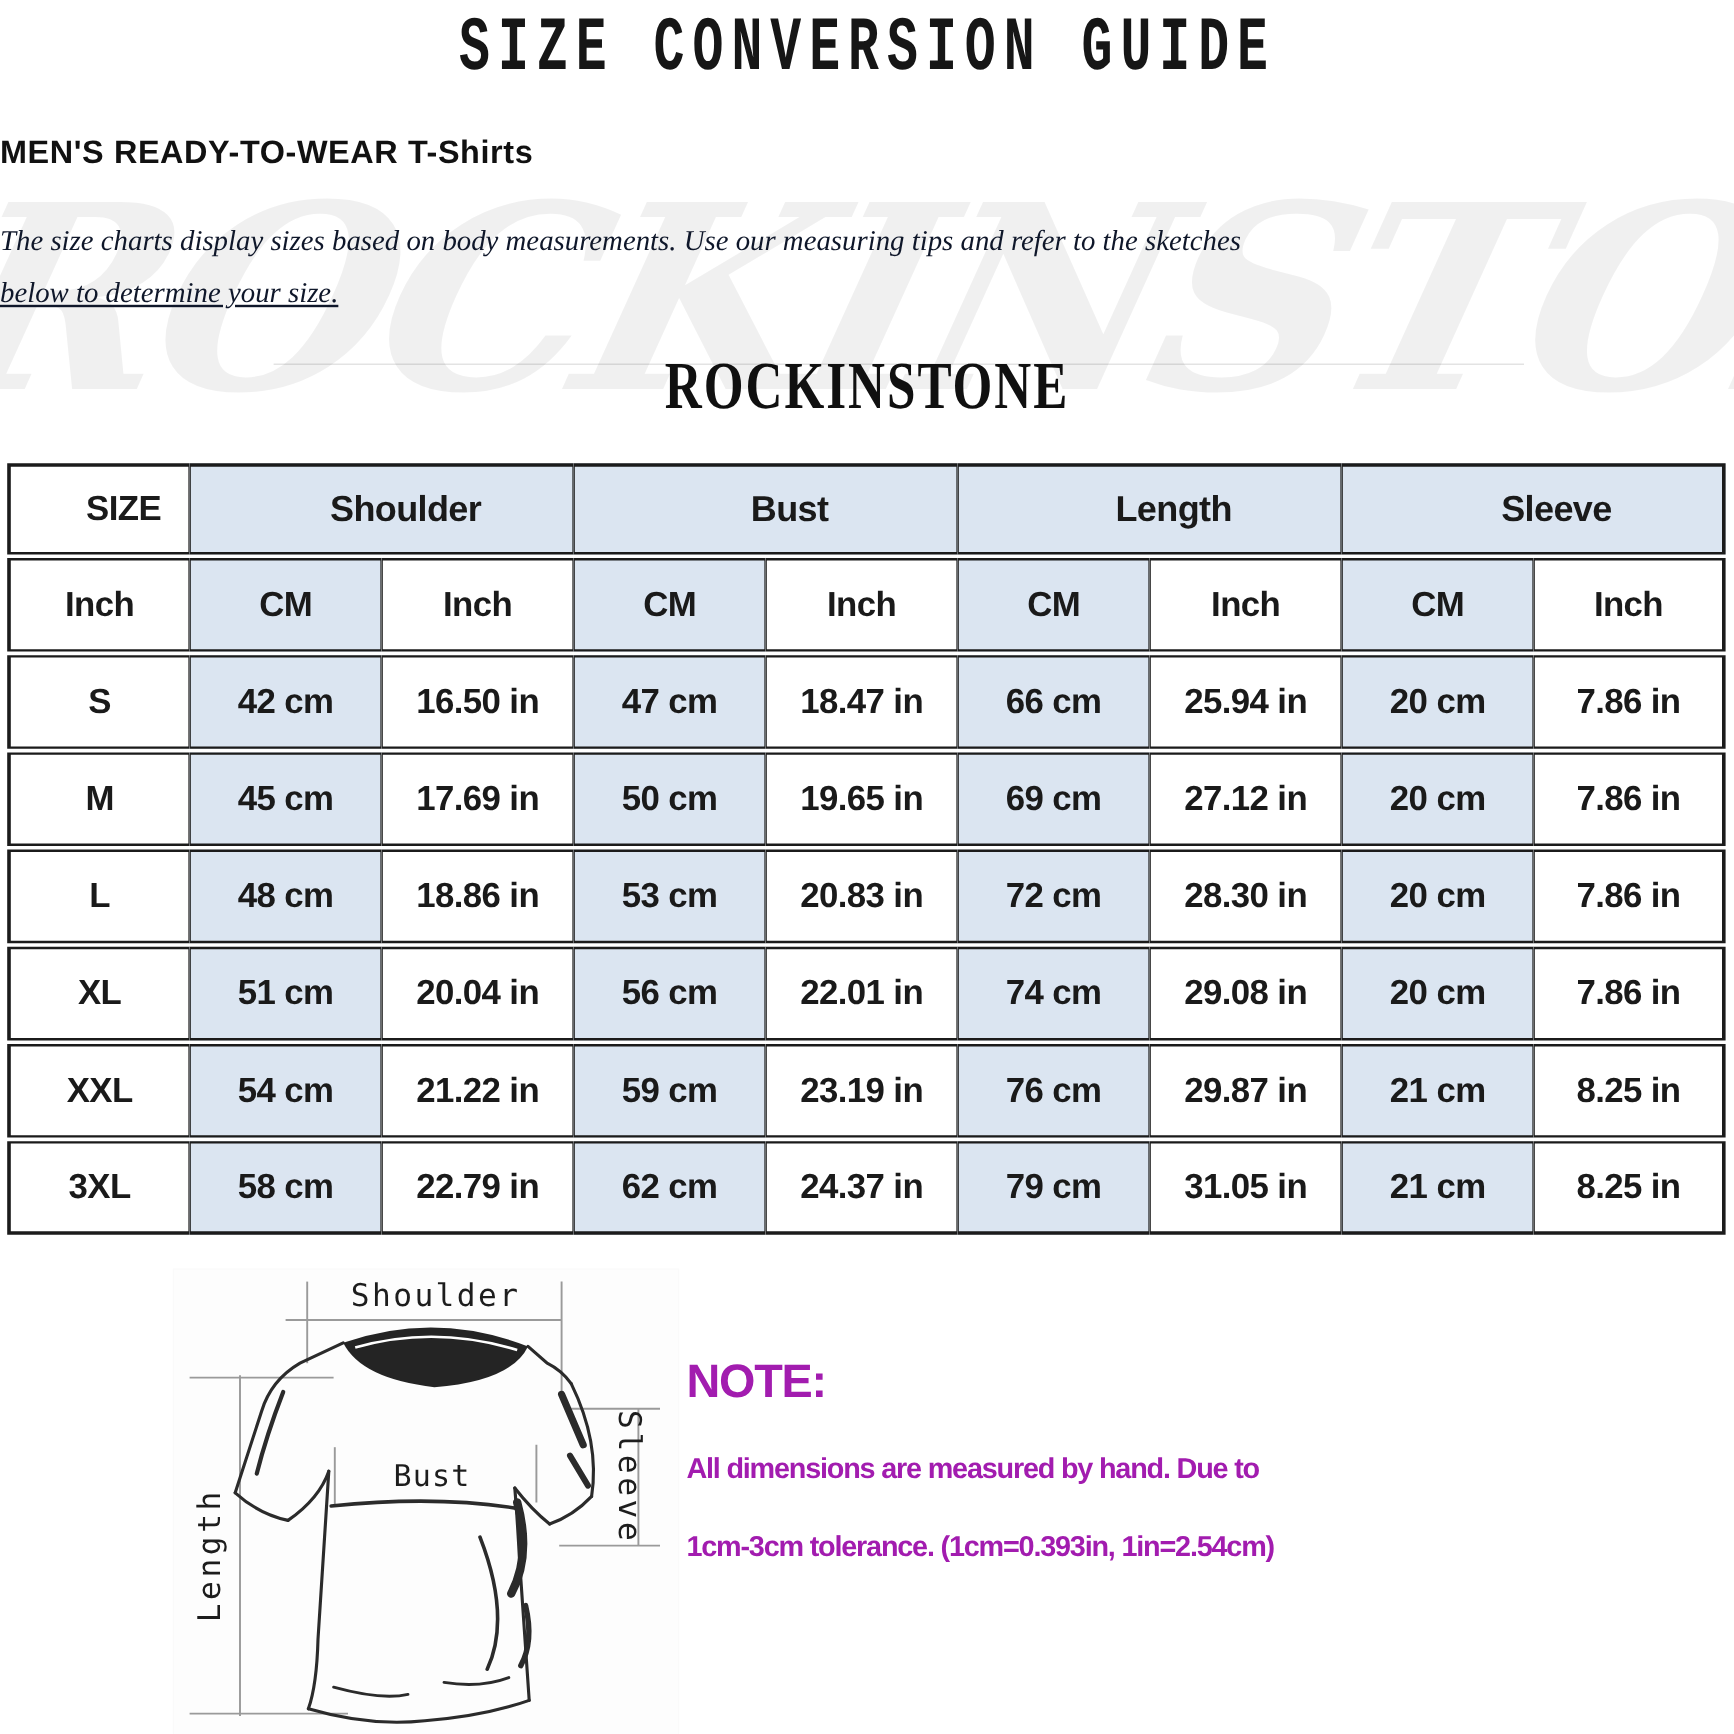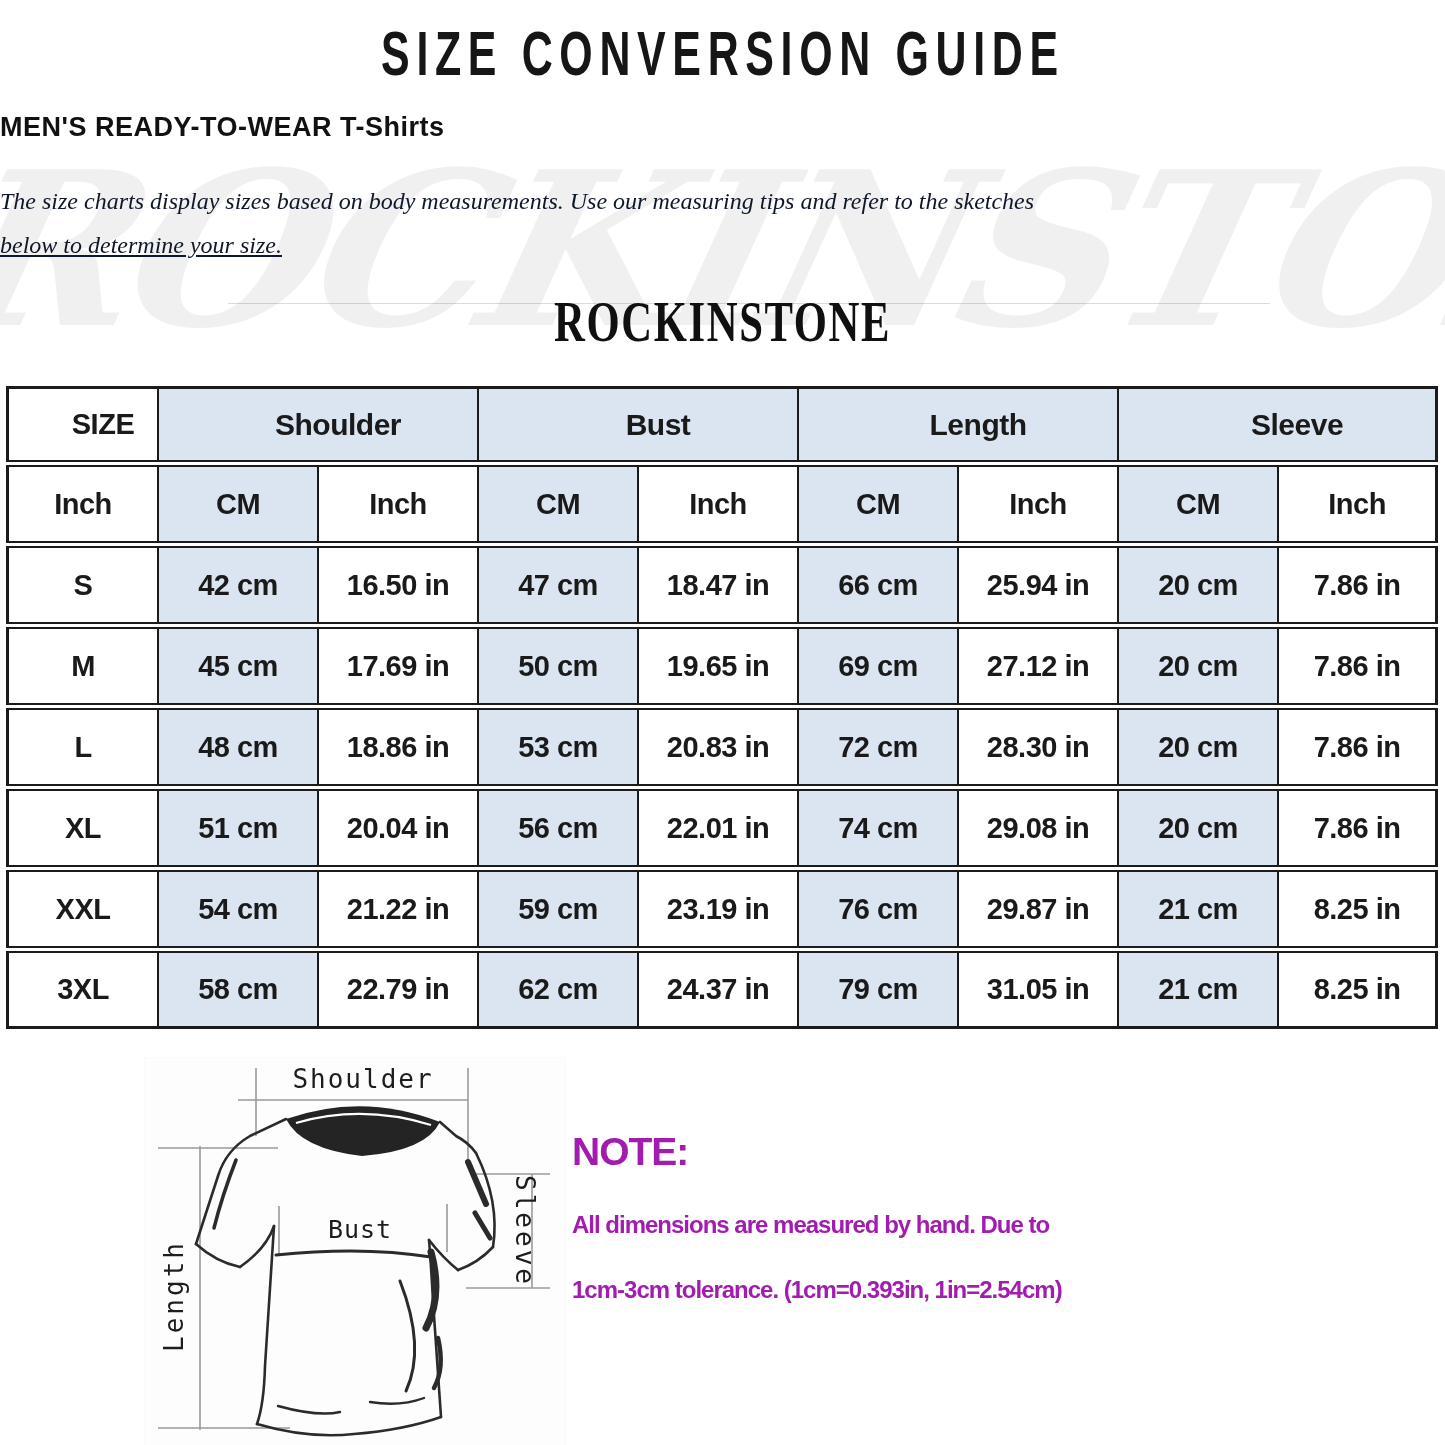--- a/index.html
+++ b/index.html
@@ -30,23 +30,24 @@
     color: #000000;
     opacity: 0.055;
     transform: skewX(-14deg) scaleY(0.95);
     z-index: 0;
     pointer-events: none;
   }
 
   
   .title-wrap {
     position: absolute;
-    top: 16px; left: 0; width: 100%;
+    top: 6px; left: 0; width: 100%;
     text-align: center;
     z-index: 2;
+    font-family: Liberation Mono, monospace;
   }
   .title-inner {
     display: inline-block;
     font-weight: bold;
     font-size: 58px;
     letter-spacing: 9px;
     transform: scale(0.74, 1.1);
     transform-origin: center top;
     white-space: nowrap;
     color: #161616;

